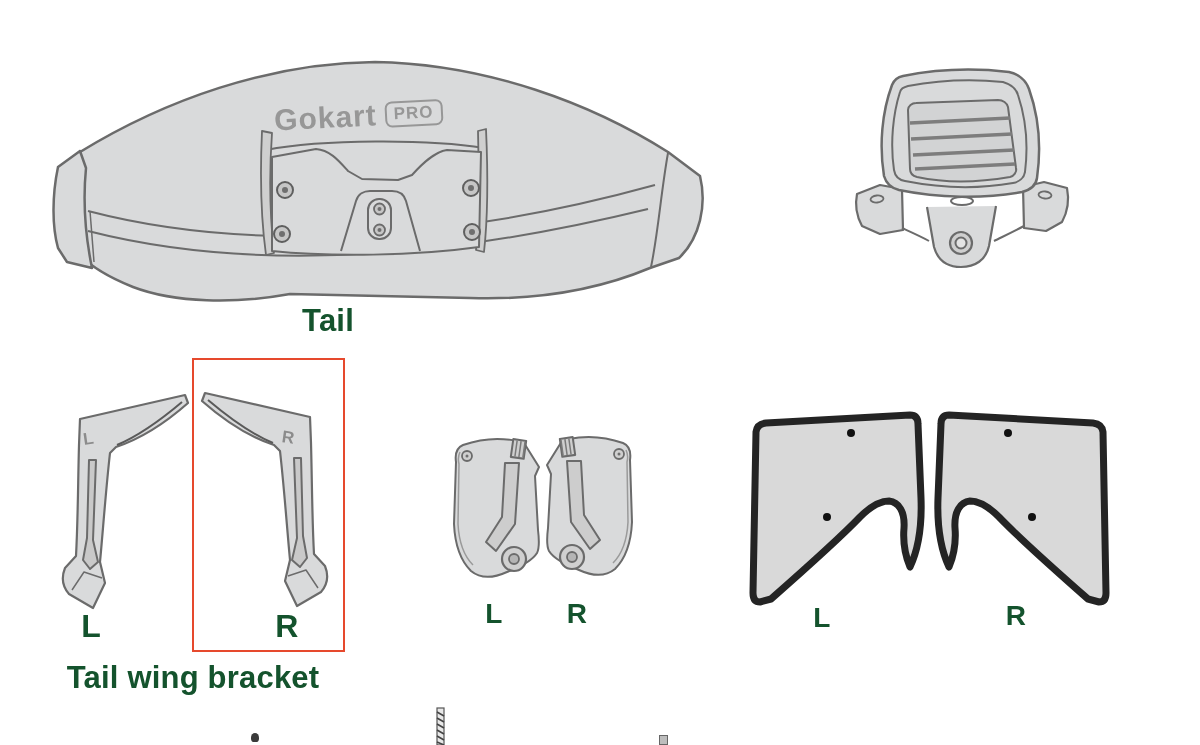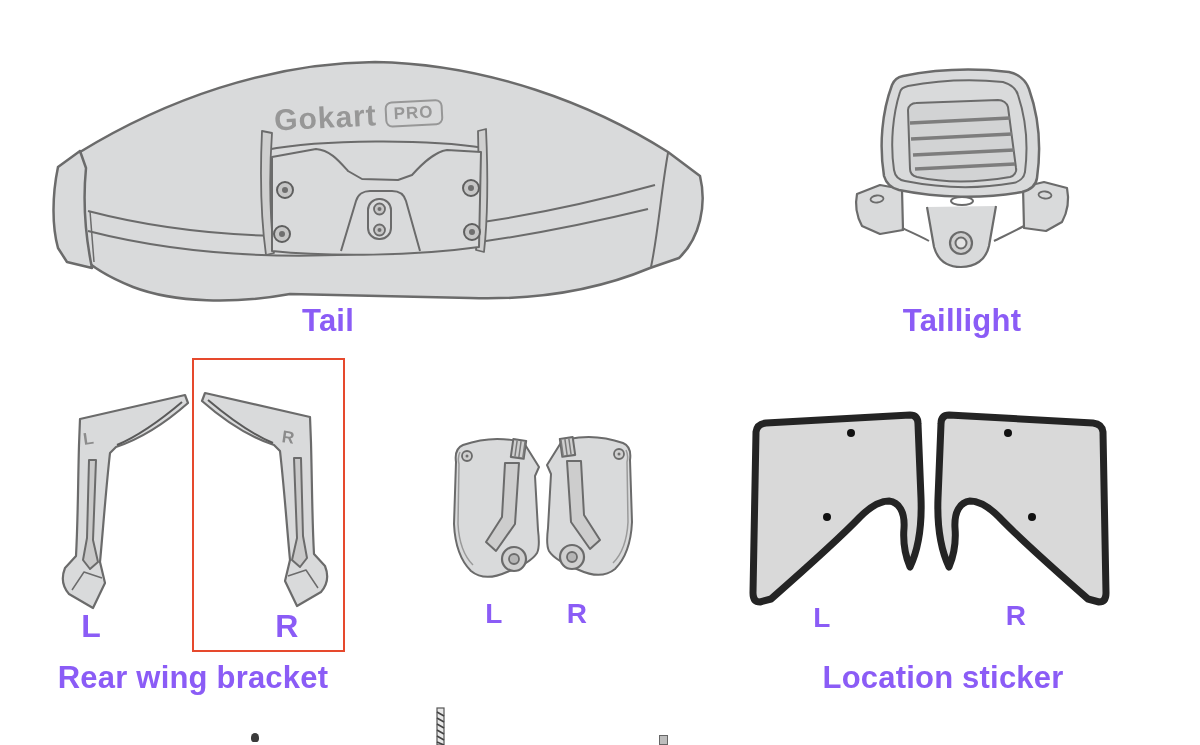--- a/index.html
+++ b/index.html
@@ -3,21 +3,21 @@
 <meta charset="utf-8">
 <style>
   html,body{margin:0;padding:0;background:#fff;}
   #canvas{
     position:relative;width:1200px;height:745px;background:#ffffff;
     font-family:"Liberation Sans", sans-serif;overflow:hidden;
   }
   .abs{position:absolute;}
   .part-label{
     position:absolute;transform:translateX(-50%);
-    color:#8b5cf6;font-weight:700;white-space:nowrap;
+    color:#14532d;font-weight:700;white-space:nowrap;
     letter-spacing:0.2px;
   }
   .title{font-size:31px;}
   .lr{font-size:32px;}
   .lr-sm{font-size:28px;}
   .highlight-box{
     position:absolute;left:192px;top:358px;width:153px;height:294px;
     border:2px solid #e6492d;box-sizing:border-box;background:transparent;
   }
   .logo{
@@ -112,21 +112,20 @@
       </g>
       <path stroke-width="2" fill="none" d="M 902 228 C 913 233 922 237 929 241"></path>
       <path stroke-width="2" fill="none" d="M 1024 226 C 1013 232 1002 237 994 241"></path>
       <ellipse cx="962" cy="201" rx="11" ry="4" fill="none" stroke-width="2"></ellipse>
       <path stroke-width="2.2" d="M 927 207 L 934 247 C 938 261 948 267 961 267 C 975 267 986 260 989 246 L 996 206"></path>
       <circle cx="961" cy="243" r="11" fill="#cfcfcf" stroke-width="2.2"></circle>
       <circle cx="961" cy="243" r="5.5" fill="#e3e3e3" stroke-width="2"></circle>
     </g>
   </svg>
 
-  <div class="part-label title" style="left:962px;top:303px">Taillight</div>
 
   <div class="highlight-box"></div>
 
   <svg class="abs" style="left:56px;top:390px" width="136" height="244" viewBox="0 0 136 244">
     <g fill="#d9dadb" stroke="#6b6b6b" stroke-width="2.2" stroke-linejoin="round">
       <path d="M 24 29 L 129 5 L 132 13 C 106 36 81 50 60 57 L 54 63 C 50 98 47 140 44 172
                L 49 193 L 37 218 L 13 204 C 6 196 5 188 9 178 L 20 166 C 22 130 22 90 23 55 Z"></path>
       <path d="M 126 12 C 100 34 80 47 61 55" fill="none" stroke="#5a5a5a" stroke-width="2"></path>
       <path d="M 33 70 L 40 70 L 37 150 L 42 172 L 34 179 L 27 170 L 31 148 Z" fill="#c9c9c9" stroke-width="2"></path>
       <path d="M 16 200 L 28 182 L 46 188" fill="none" stroke-width="1.5"></path>
@@ -140,21 +139,21 @@
                L 49 193 L 37 218 L 13 204 C 6 196 5 188 9 178 L 20 166 C 22 130 22 90 23 55 Z"></path>
       <path d="M 126 12 C 100 34 80 47 61 55" fill="none" stroke="#5a5a5a" stroke-width="2"></path>
       <path d="M 33 70 L 40 70 L 37 150 L 42 172 L 34 179 L 27 170 L 31 148 Z" fill="#c9c9c9" stroke-width="2"></path>
       <path d="M 16 200 L 28 182 L 46 188" fill="none" stroke-width="1.5"></path>
     </g>
     <text x="84" y="55" font-size="17" font-weight="bold" fill="#8c8c8c" transform="rotate(8 90 50)">R</text>
   </svg>
 
   <div class="part-label lr" style="left:91px;top:608px">L</div>
   <div class="part-label lr" style="left:287px;top:608px">R</div>
-  <div class="part-label title" style="left:193px;top:660px">Rear wing bracket</div>
+  <div class="part-label title" style="left:193px;top:660px">Tail wing bracket</div>
 
   <svg class="abs" style="left:450px;top:436px" width="92" height="150" viewBox="0 0 92 150">
     <g fill="#d9dadb" stroke="#6b6b6b" stroke-width="2" stroke-linejoin="round">
       <path d="M 13 9 C 30 3 48 1 67 5 L 74 7 L 89 31 L 85 40 L 88 94
                C 89 102 90 111 87 117 C 82 125 70 131 57 136 C 46 141 32 144 21 135
                C 11 125 5 110 4 88 L 6 26 C 5 19 6 12 13 9 Z"></path>
       <path d="M 10 16 C 8 20 8 24 9 28 L 8 88 C 9 107 14 120 23 129" fill="none" stroke="#9a9a9a" stroke-width="1.5"></path>
       <g transform="rotate(8 69 13)">
         <rect x="62" y="4" width="13" height="18" fill="#cfcfcf"></rect>
         <path d="M 66 5 L 66 21 M 70 5 L 70 21 M 74 5 L 74 21" stroke="#7a7a7a" stroke-width="1.5"></path>
@@ -207,21 +206,20 @@
                C 905 512 899 502 889 501 C 878 501 868 509 860 517
                C 838 540 796 577 771 599 L 760 602 Q 753 602 753 593
                L 756 432 Q 757 424 766 423 Z" fill="#d9d9d9" stroke="#242424" stroke-width="7" stroke-linejoin="round"></path>
       <circle cx="851" cy="433" r="4" fill="#111"></circle>
       <circle cx="827" cy="517" r="4" fill="#111"></circle>
     </g>
   </svg>
 
   <div class="part-label lr-sm" style="left:822px;top:602px">L</div>
   <div class="part-label lr-sm" style="left:1016px;top:600px">R</div>
-  <div class="part-label title" style="left:943px;top:660px">Location sticker</div>
 
   <svg class="abs" style="left:434px;top:706px" width="14" height="39" viewBox="0 0 14 39">
     <rect x="3" y="2" width="7" height="37" fill="#e8e8e8" stroke="#555" stroke-width="1.2"></rect>
     <path d="M 3 6 L 10 10 M 3 12 L 10 16 M 3 18 L 10 22 M 3 24 L 10 28 M 3 30 L 10 34 M 3 36 L 10 39" stroke="#444" stroke-width="1.6"></path>
   </svg>
   <div class="frag-rect"></div>
   <div class="frag-dot"></div>
 
 </div>
 

